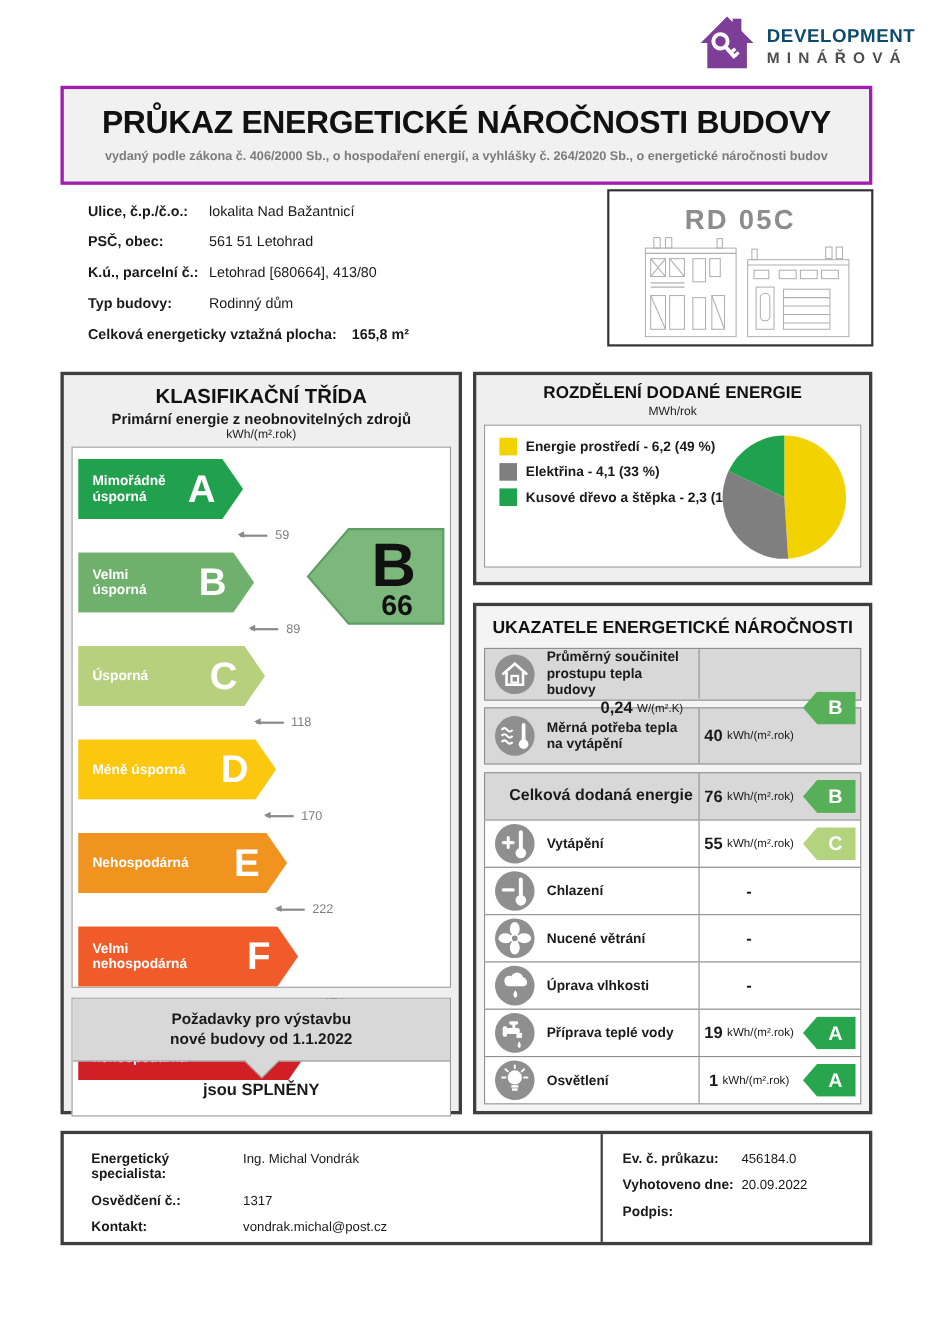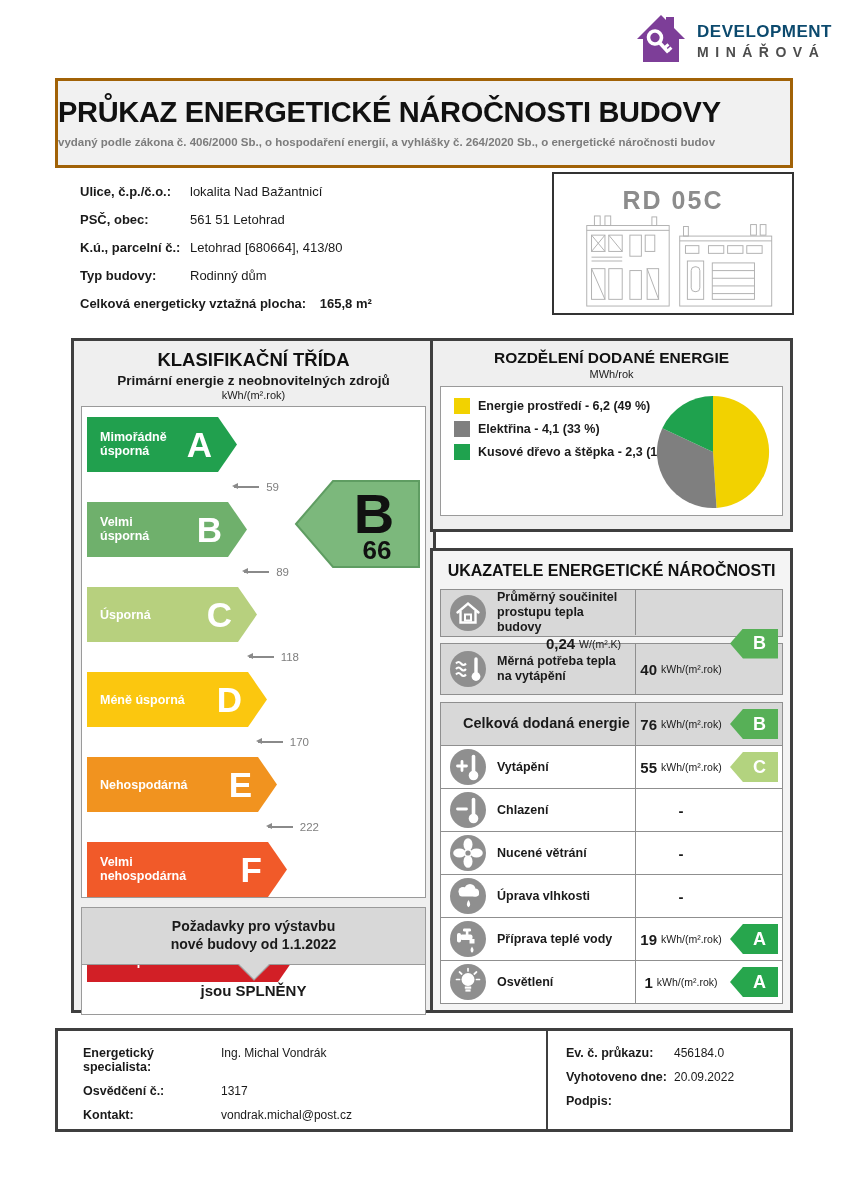--- a/index.html
+++ b/index.html
@@ -8,21 +8,21 @@
   .page { position:relative; width:848px; height:1200px; background:#fff; overflow:hidden; }
 
   
   .logo { position:absolute; top:12px; right:16px; display:flex; align-items:center; gap:9px; }
   .logo-text { display:flex; flex-direction:column; line-height:1.15; }
   .logo-line1 { color:#0c4a6e; font-weight:bold; font-size:17px; letter-spacing:.5px; }
   .logo-line2 { color:#4d4d4d; font-weight:bold; font-size:14px; letter-spacing:6.5px; margin-top:2px; }
 
   
   .title-box { position:absolute; left:55px; top:78px; width:738px; height:90px;
-    border:3px solid #a16207; background:#f1f1f1; }
+    border:3px solid #a21caf; background:#f1f1f1; text-align:center; }
   .title-box h1 { margin:15px 0 0; font-size:29px; letter-spacing:-.3px; color:#111; }
   .title-sub { margin-top:7px; font-size:11.5px; font-weight:bold; color:#7c7c7c; }
 
   
   .building-info { position:absolute; left:80px; top:184px; width:465px; font-size:13px; }
   .bf-row { display:flex; margin-bottom:13px; }
   .bf-label { font-weight:bold; width:102px; flex:none; }
   .bf-value { margin-left:8px; }
   .bf-area { font-weight:bold; margin-top:1px; }
   .bf-area .area-val { margin-left:10px; }
@@ -32,21 +32,21 @@
     border:2px solid #333; background:#fff; text-align:center; }
   .rd-label { margin-top:12px; font-size:25px; font-weight:bold; color:#8c8c8c; letter-spacing:2px; }
 
   
   .panel { position:absolute; border:3px solid #3f3f3f; background:#efefef; }
   .panel-title { text-align:center; font-weight:bold; font-size:18.5px; padding-top:8px; color:#111; }
   .panel-sub  { text-align:center; font-weight:bold; font-size:13.5px; margin-top:2px; }
   .panel-unit { text-align:center; font-size:11px; margin-top:1px; color:#222; }
 
   
-  .class-panel { left:71px; top:338px; width:365px; height:675px; }
+  .class-panel { left:55px; top:338px; width:365px; height:675px; }
   .scale-box { margin:5px 7px 0; background:#fff; border:1px solid #9a9a9a;
     height:492px; position:relative; padding:10px 0 0 5px; }
   .cls-arrow { position:relative; height:55px; color:#fff;
     clip-path:polygon(0 0, calc(100% - 19px) 0, 100% 50%, calc(100% - 19px) 100%, 0 100%); }
   .cls-label { position:absolute; left:13px; top:50%; transform:translateY(-50%);
     font-weight:bold; font-size:12.5px; line-height:1.18; }
   .cls-letter { position:absolute; right:25px; top:50%; transform:translateY(-50%);
     font-weight:bold; font-size:35px; }
   .cls-thr { height:30px; display:flex; align-items:center; justify-content:flex-end;
     color:#7f7f7f; font-size:11.5px; }

